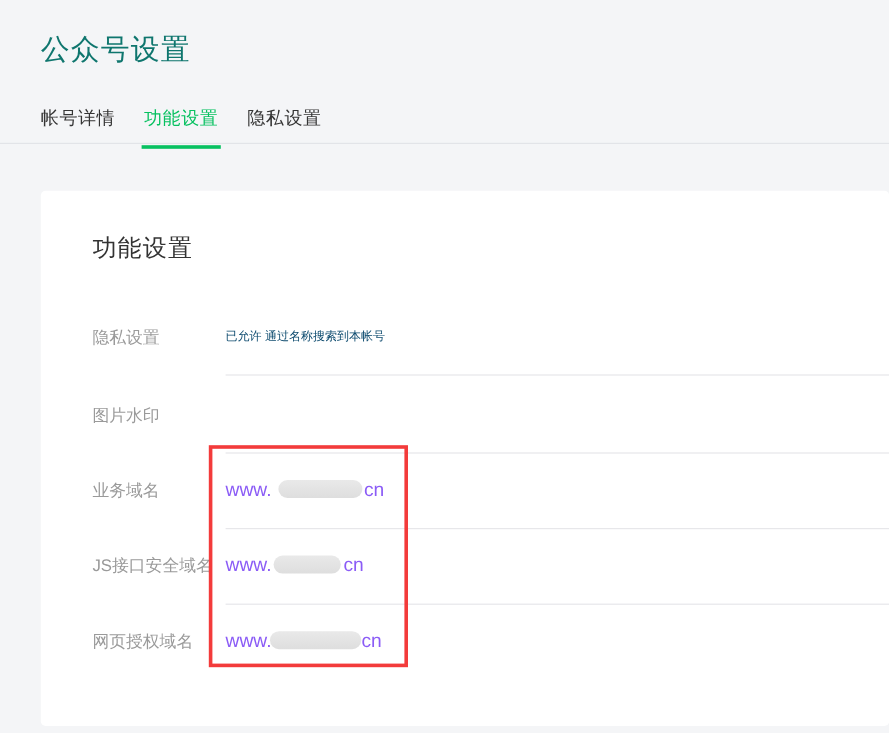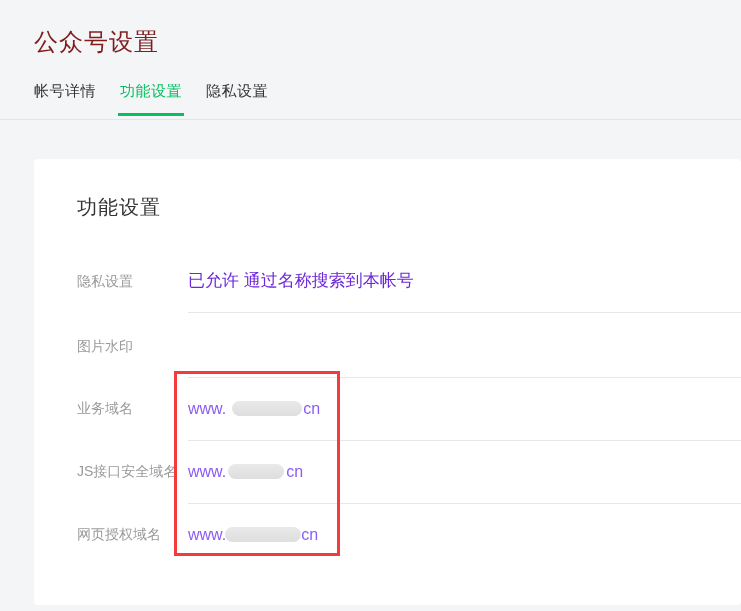--- a/index.html
+++ b/index.html
@@ -14,28 +14,28 @@
     height: 611px;
     background: #f4f5f7;
     overflow: hidden;
   }
   .page-title {
     position: absolute;
     left: 34px;
     top: 26px;
     font-size: 24px;
     line-height: 32px;
-    color: #7f1d1d;
+    color: #0f766e;
     font-weight: 400;
     letter-spacing: 1px;
   }
   .tabs {
     position: absolute;
     left: 34px;
-    top: 81px;
+    top: 89px;
     display: flex;
     gap: 24px;
   }
   .tab {
     position: relative;
     font-size: 15px;
     line-height: 20px;
     color: #353535;
     padding-bottom: 15px;
     cursor: pointer;
@@ -91,23 +91,23 @@
     font-size: 14px;
     line-height: 20px;
     color: #9a9a9a;
     white-space: nowrap;
     text-align: right;
   }
   .row-value {
     position: absolute;
     left: 154px;
     top: 0;
-    font-size: 17px;
+    font-size: 10px;
     line-height: 20px;
-    color: #6d28d9;
+    color: #0c4a6e;
     white-space: nowrap;
   }
   .row-value.domain { font-size: 16px; line-height: 22px; color: #8b5cf6; }
   .redaction {
     display: inline-block;
     height: 15px;
     background: linear-gradient(180deg, #e9e9e9 0%, #dedede 100%);
     border-radius: 8px;
     vertical-align: -2px;
   }

